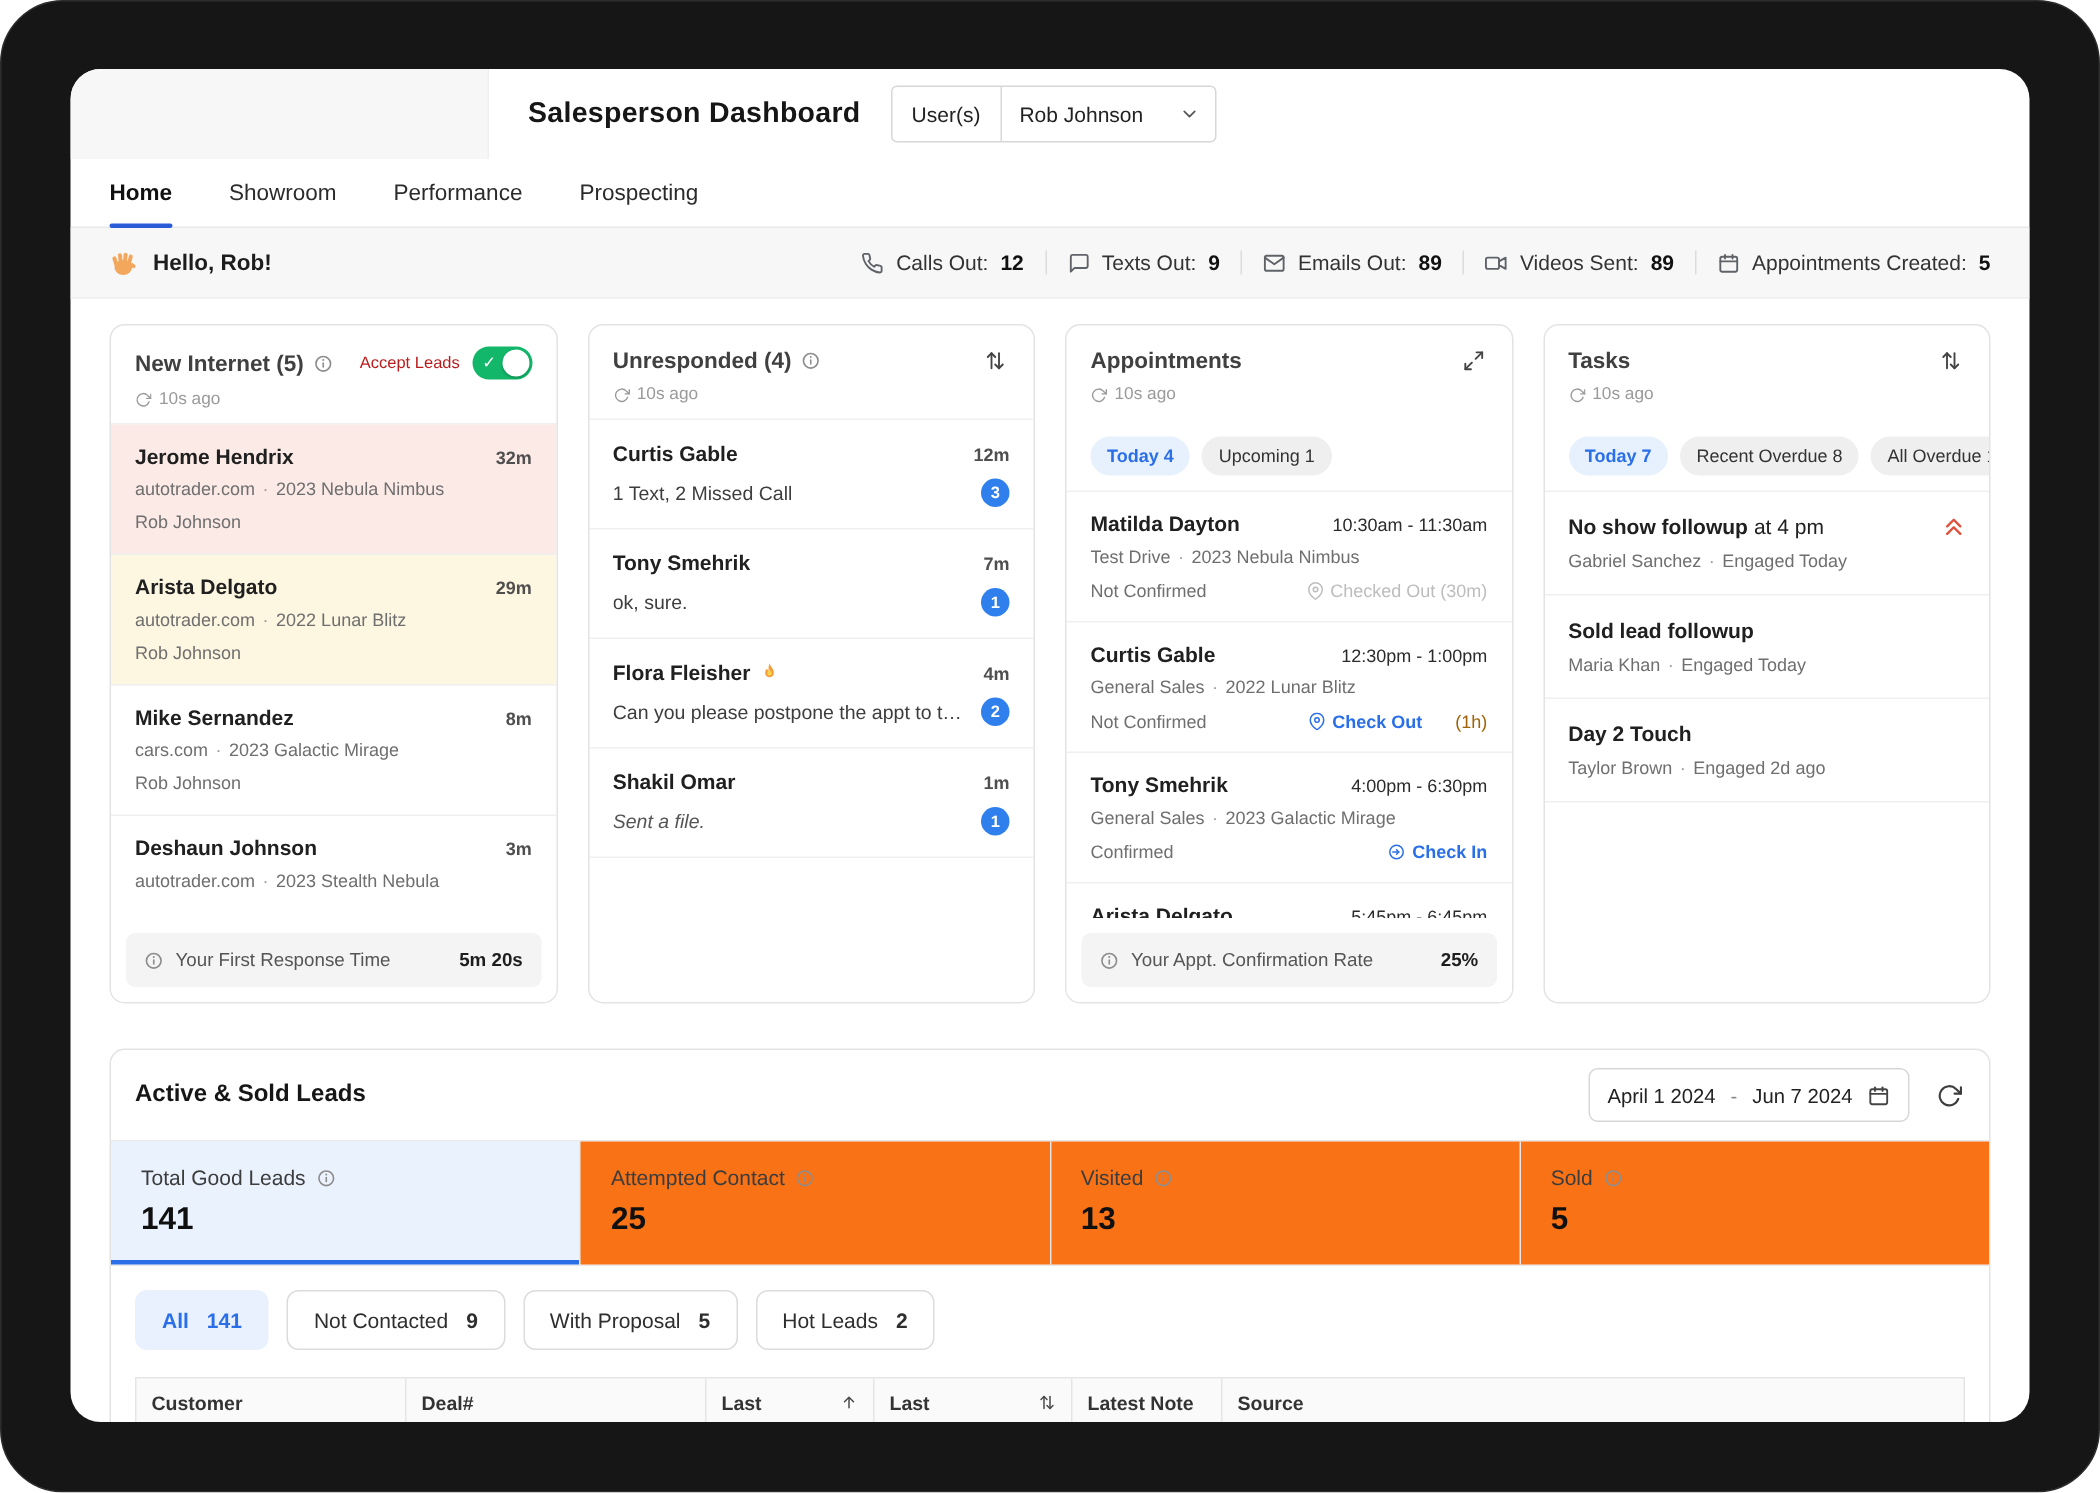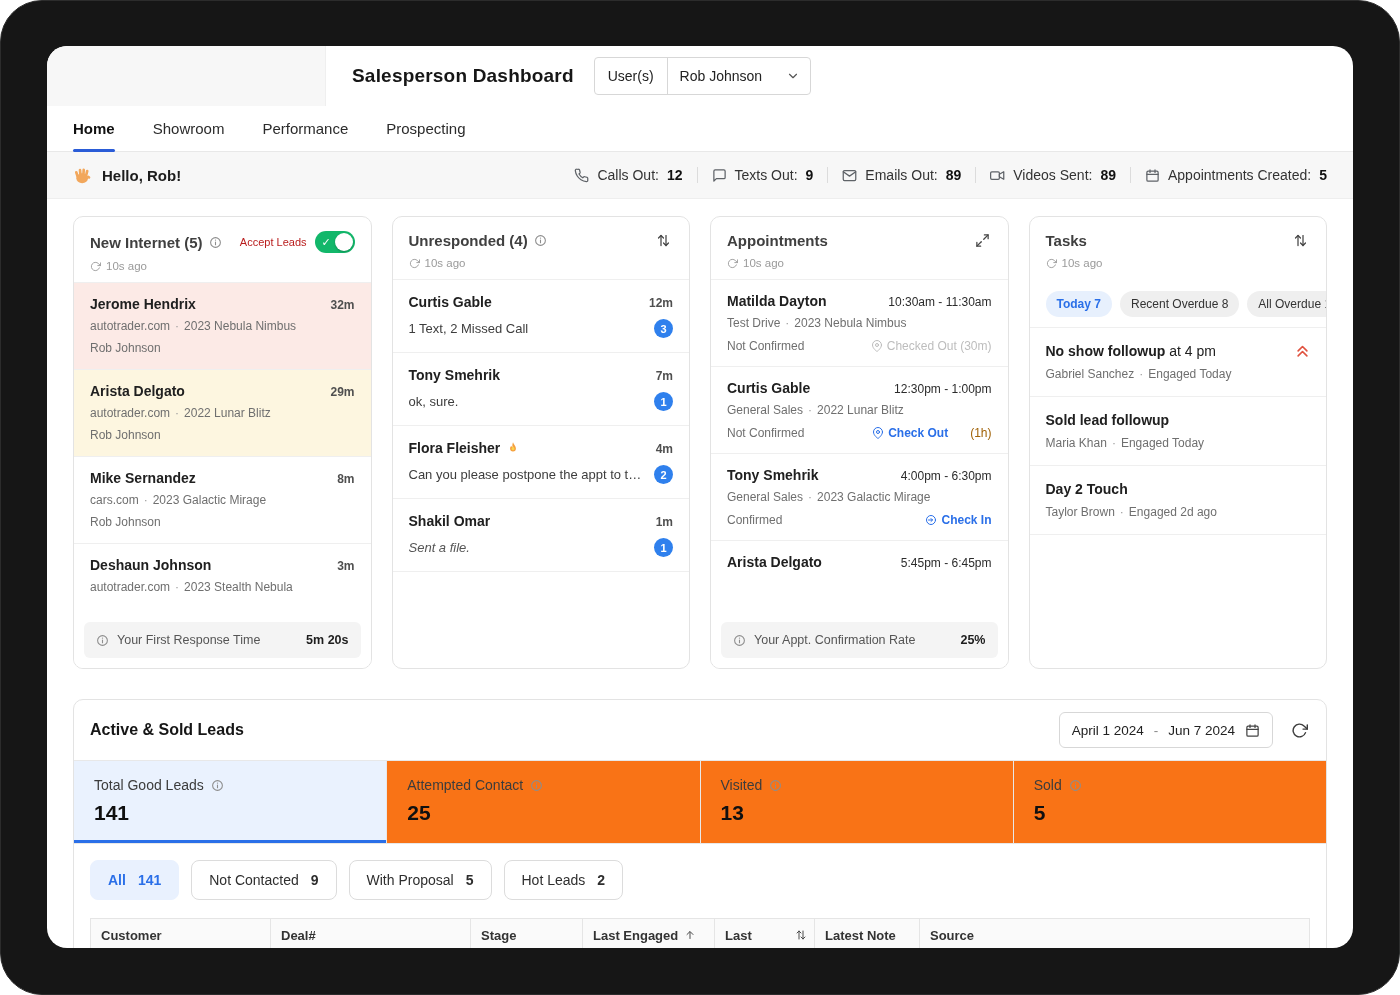--- a/index.html
+++ b/index.html
@@ -399,20 +399,24 @@
         </div>
         <div class="refreshed">
           <svg class="ic" width="11" height="11" viewBox="0 0 24 24">
                 <path d="M23 4v6h-6"></path>
                 <path d="M20.49 15a9 9 0 1 1-2.12-9.36L23 10"></path>
               </svg>
           <span>10s ago</span>
         </div>
       </div>
 
+      <div class="pill-row">
+        <span class="pill active">Today 4</span>
+        <span class="pill">Upcoming 1</span>
+      </div>
 
       <div class="appt">
         <div class="appt-top">
           <span class="appt-name">Matilda Dayton</span>
           <span class="appt-time">10:30am - 11:30am</span>
         </div>
         <div class="appt-detail">
               <span>Test Drive</span>
               <span class="sep"></span>
               <span>2023 Nebula Nimbus</span>
@@ -645,21 +649,20 @@
       </div>
       <div class="fpill">
         <span class="lbl">Hot Leads</span>
             <span class="cnt">2</span>
       </div>
     </div>
 
     <div class="lead-table-head">
       <div class="th">Customer</div>
       <div class="th">Deal#</div>
-      <div class="th">Stage</div>
       <div class="th">
         <span>Last Engaged</span>
         <svg class="ic sort-ic" width="12" height="12" viewBox="0 0 24 24">
               <line x1="12" y1="19" x2="12" y2="6"></line>
               <polyline points="6 11 12 5 18 11"></polyline>
             </svg>
       </div>
       <div class="th">
         <span>Last Contacted</span>
         <svg class="ic sort-ic" width="12" height="12" viewBox="0 0 24 24">

